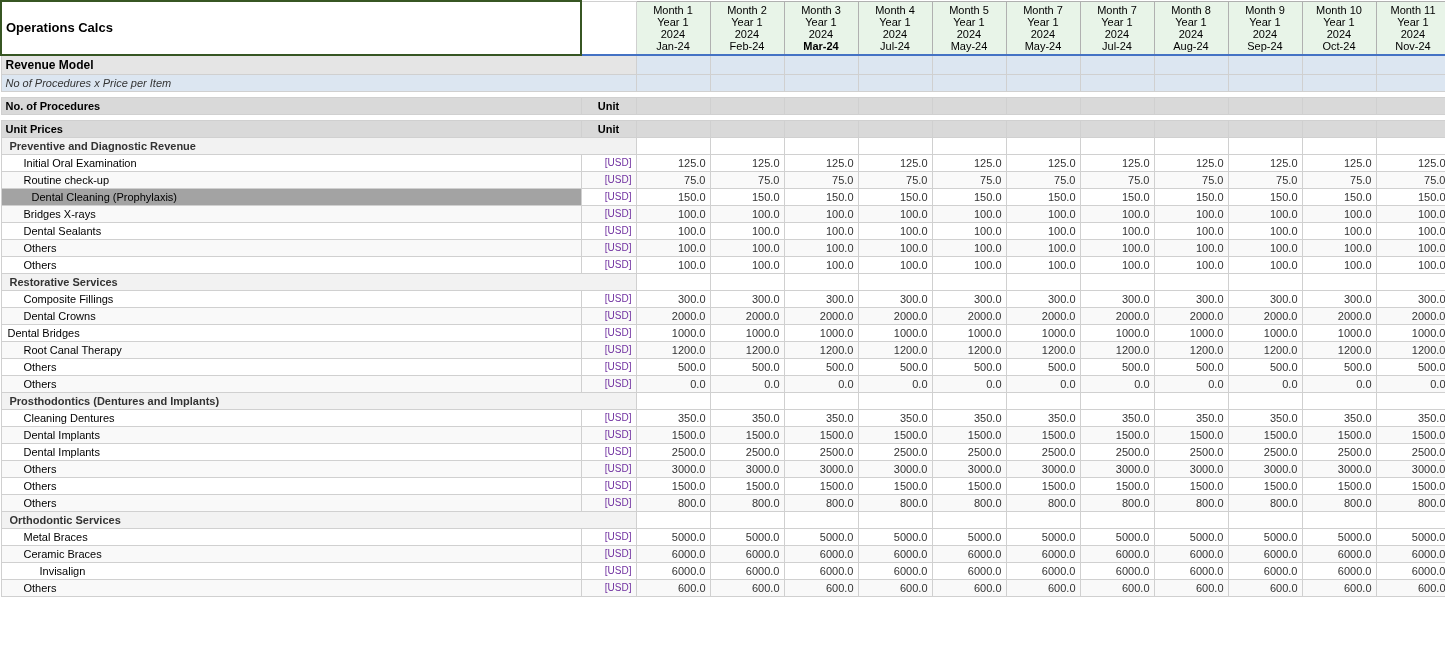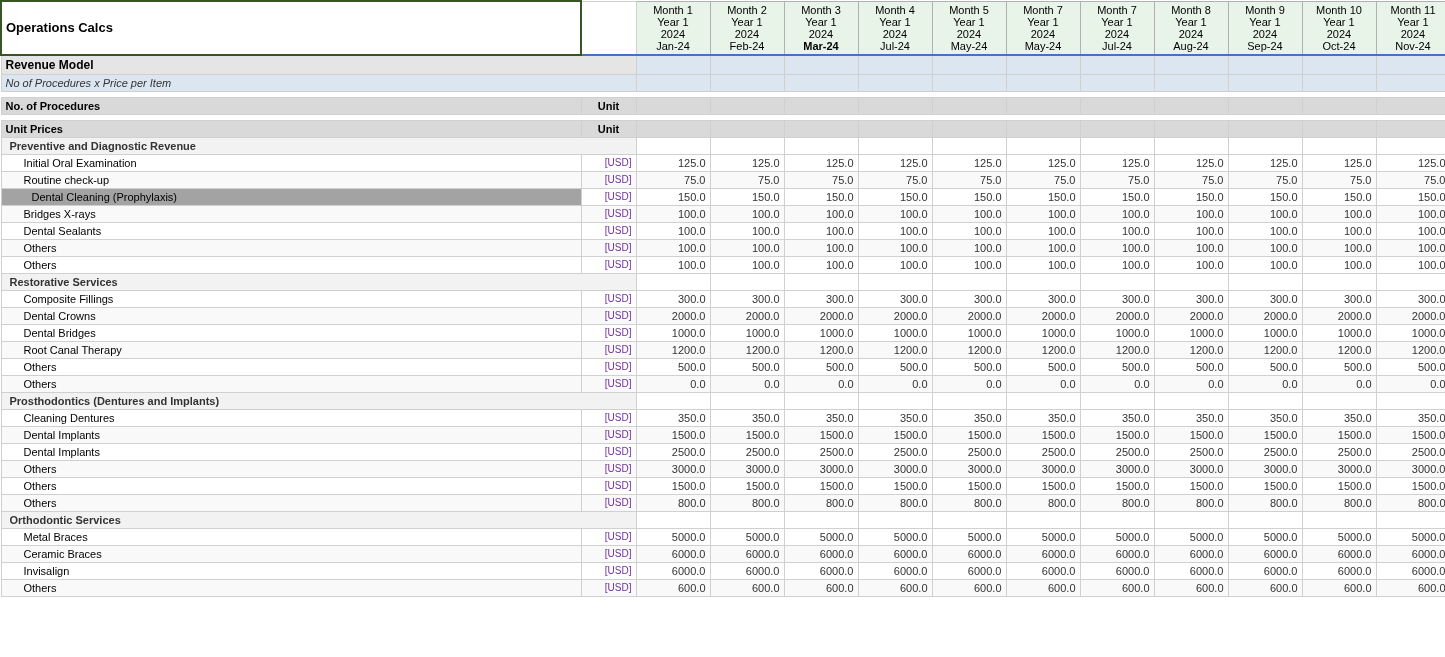--- a/index.html
+++ b/index.html
@@ -427,21 +427,21 @@
           <td class="value-cell" style="background:#f9f9f9;">2000.0</td>
           <td class="value-cell" style="background:#f9f9f9;">2000.0</td>
           <td class="value-cell" style="background:#f9f9f9;">2000.0</td>
           <td class="value-cell" style="background:#f9f9f9;">2000.0</td>
           <td class="value-cell" style="background:#f9f9f9;">2000.0</td>
           <td class="value-cell" style="background:#f9f9f9;">2000.0</td>
           <td class="value-cell" style="background:#f9f9f9;">2000.0</td>
           <td class="value-cell" style="background:#f9f9f9;">2000.0</td>
     </tr>
         <tr class="row-item">
-      <td class="label-cell" style="padding-left:22px;background:#fff;margin-top:29px;">Dental Bridges</td>
+      <td class="label-cell" style="padding-left:6px;background:#fff;margin-top:29px;">Dental Bridges</td>
       <td class="unit-cell" style="background:#fff;">[USD]</td>
       <td class="value-cell" style="background:#fff;">1000.0</td>
           <td class="value-cell" style="background:#fff;">1000.0</td>
           <td class="value-cell" style="background:#fff;">1000.0</td>
           <td class="value-cell" style="background:#fff;">1000.0</td>
           <td class="value-cell" style="background:#fff;">1000.0</td>
           <td class="value-cell" style="background:#fff;">1000.0</td>
           <td class="value-cell" style="background:#fff;">1000.0</td>
           <td class="value-cell" style="background:#fff;">1000.0</td>
           <td class="value-cell" style="background:#fff;">1000.0</td>
@@ -635,21 +635,21 @@
           <td class="value-cell" style="background:#f9f9f9;">6000.0</td>
           <td class="value-cell" style="background:#f9f9f9;">6000.0</td>
           <td class="value-cell" style="background:#f9f9f9;">6000.0</td>
           <td class="value-cell" style="background:#f9f9f9;">6000.0</td>
           <td class="value-cell" style="background:#f9f9f9;">6000.0</td>
           <td class="value-cell" style="background:#f9f9f9;">6000.0</td>
           <td class="value-cell" style="background:#f9f9f9;">6000.0</td>
           <td class="value-cell" style="background:#f9f9f9;">6000.0</td>
     </tr>
         <tr class="row-item">
-      <td class="label-cell" style="padding-left:22px;background:#fff;">Invisalign</td>
+      <td class="label-cell" style="padding-left:38px;background:#fff;">Invisalign</td>
       <td class="unit-cell" style="background:#fff;">[USD]</td>
       <td class="value-cell" style="background:#fff;">6000.0</td>
           <td class="value-cell" style="background:#fff;">6000.0</td>
           <td class="value-cell" style="background:#fff;">6000.0</td>
           <td class="value-cell" style="background:#fff;">6000.0</td>
           <td class="value-cell" style="background:#fff;">6000.0</td>
           <td class="value-cell" style="background:#fff;">6000.0</td>
           <td class="value-cell" style="background:#fff;">6000.0</td>
           <td class="value-cell" style="background:#fff;">6000.0</td>
           <td class="value-cell" style="background:#fff;">6000.0</td>

